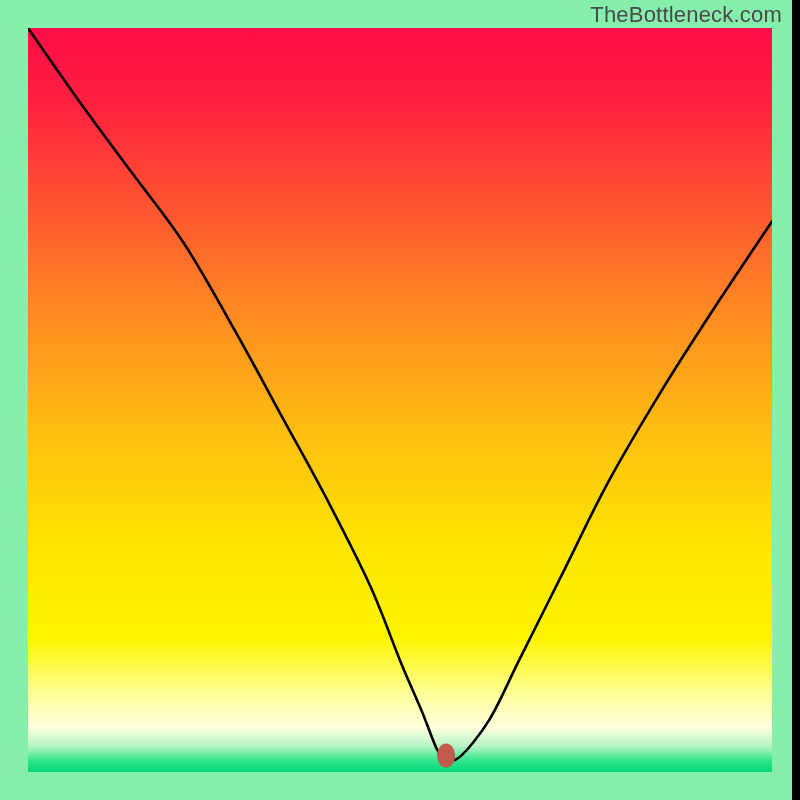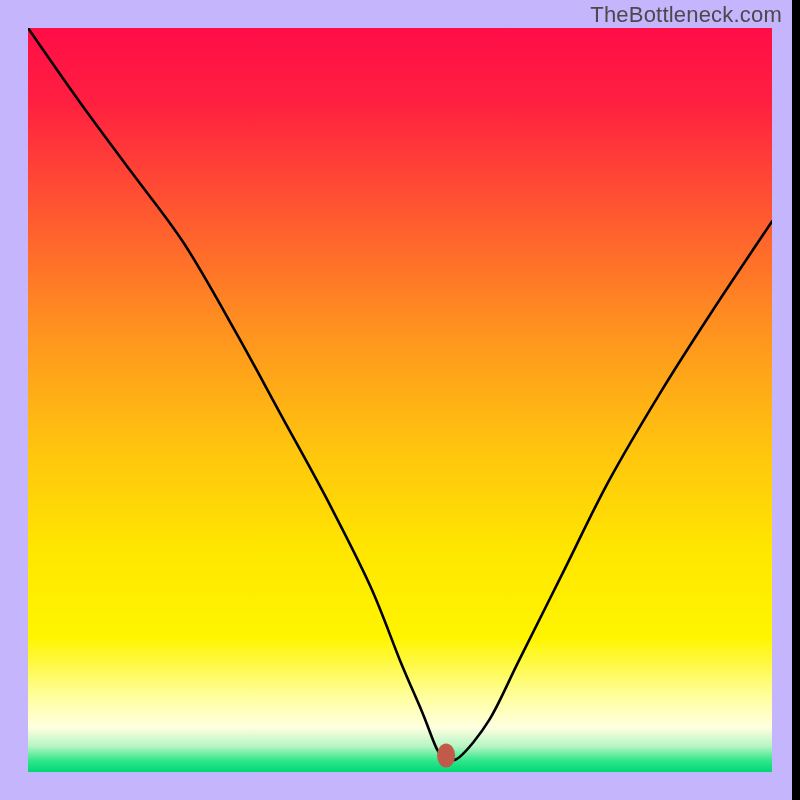--- a/index.html
+++ b/index.html
@@ -8,21 +8,21 @@
     width: 800px;
     height: 800px;
     background: #000;
     overflow: hidden;
     font-family: Arial, Helvetica, sans-serif;
   }
   .frame {
     position: relative;
     width: 792px;
     height: 800px;
-    background: #c4b5fd;
+    background: #86efac;
   }
   .watermark {
     position: absolute;
     top: 2px;
     right: 10px;
     color: #4a4a4a;
     font-size: 22px;
     font-weight: 400;
     letter-spacing: 0.2px;
     z-index: 10;

